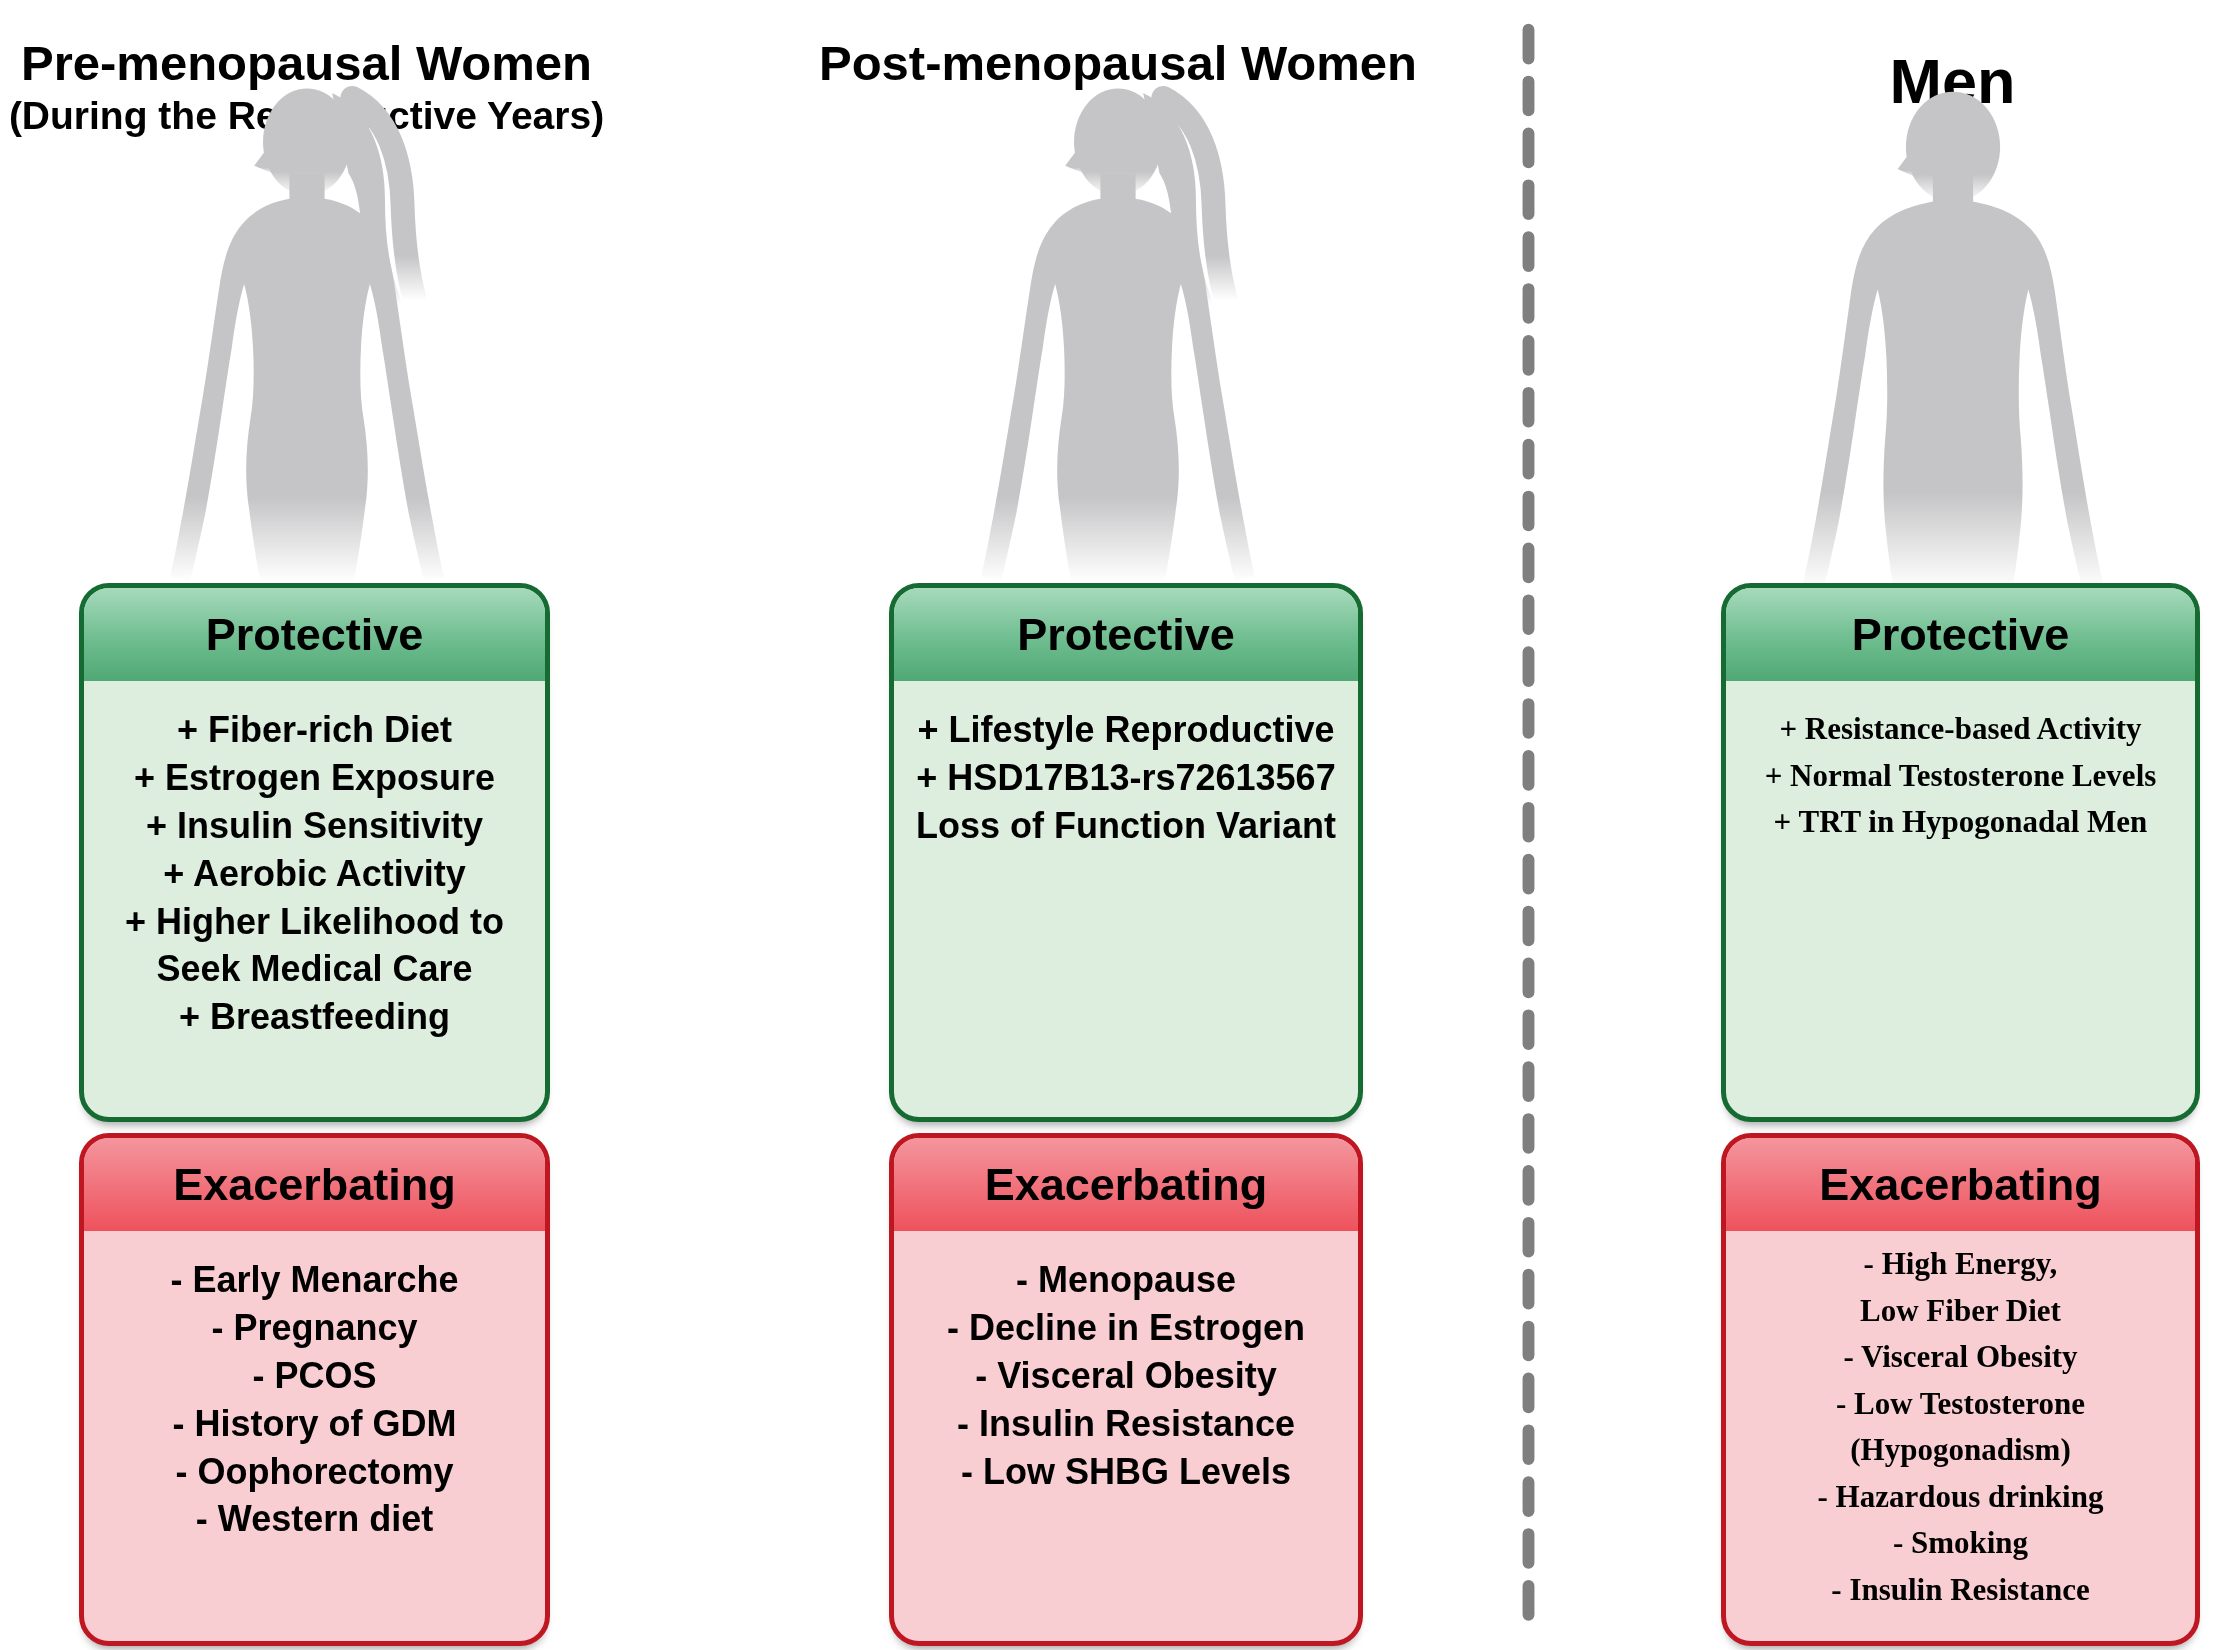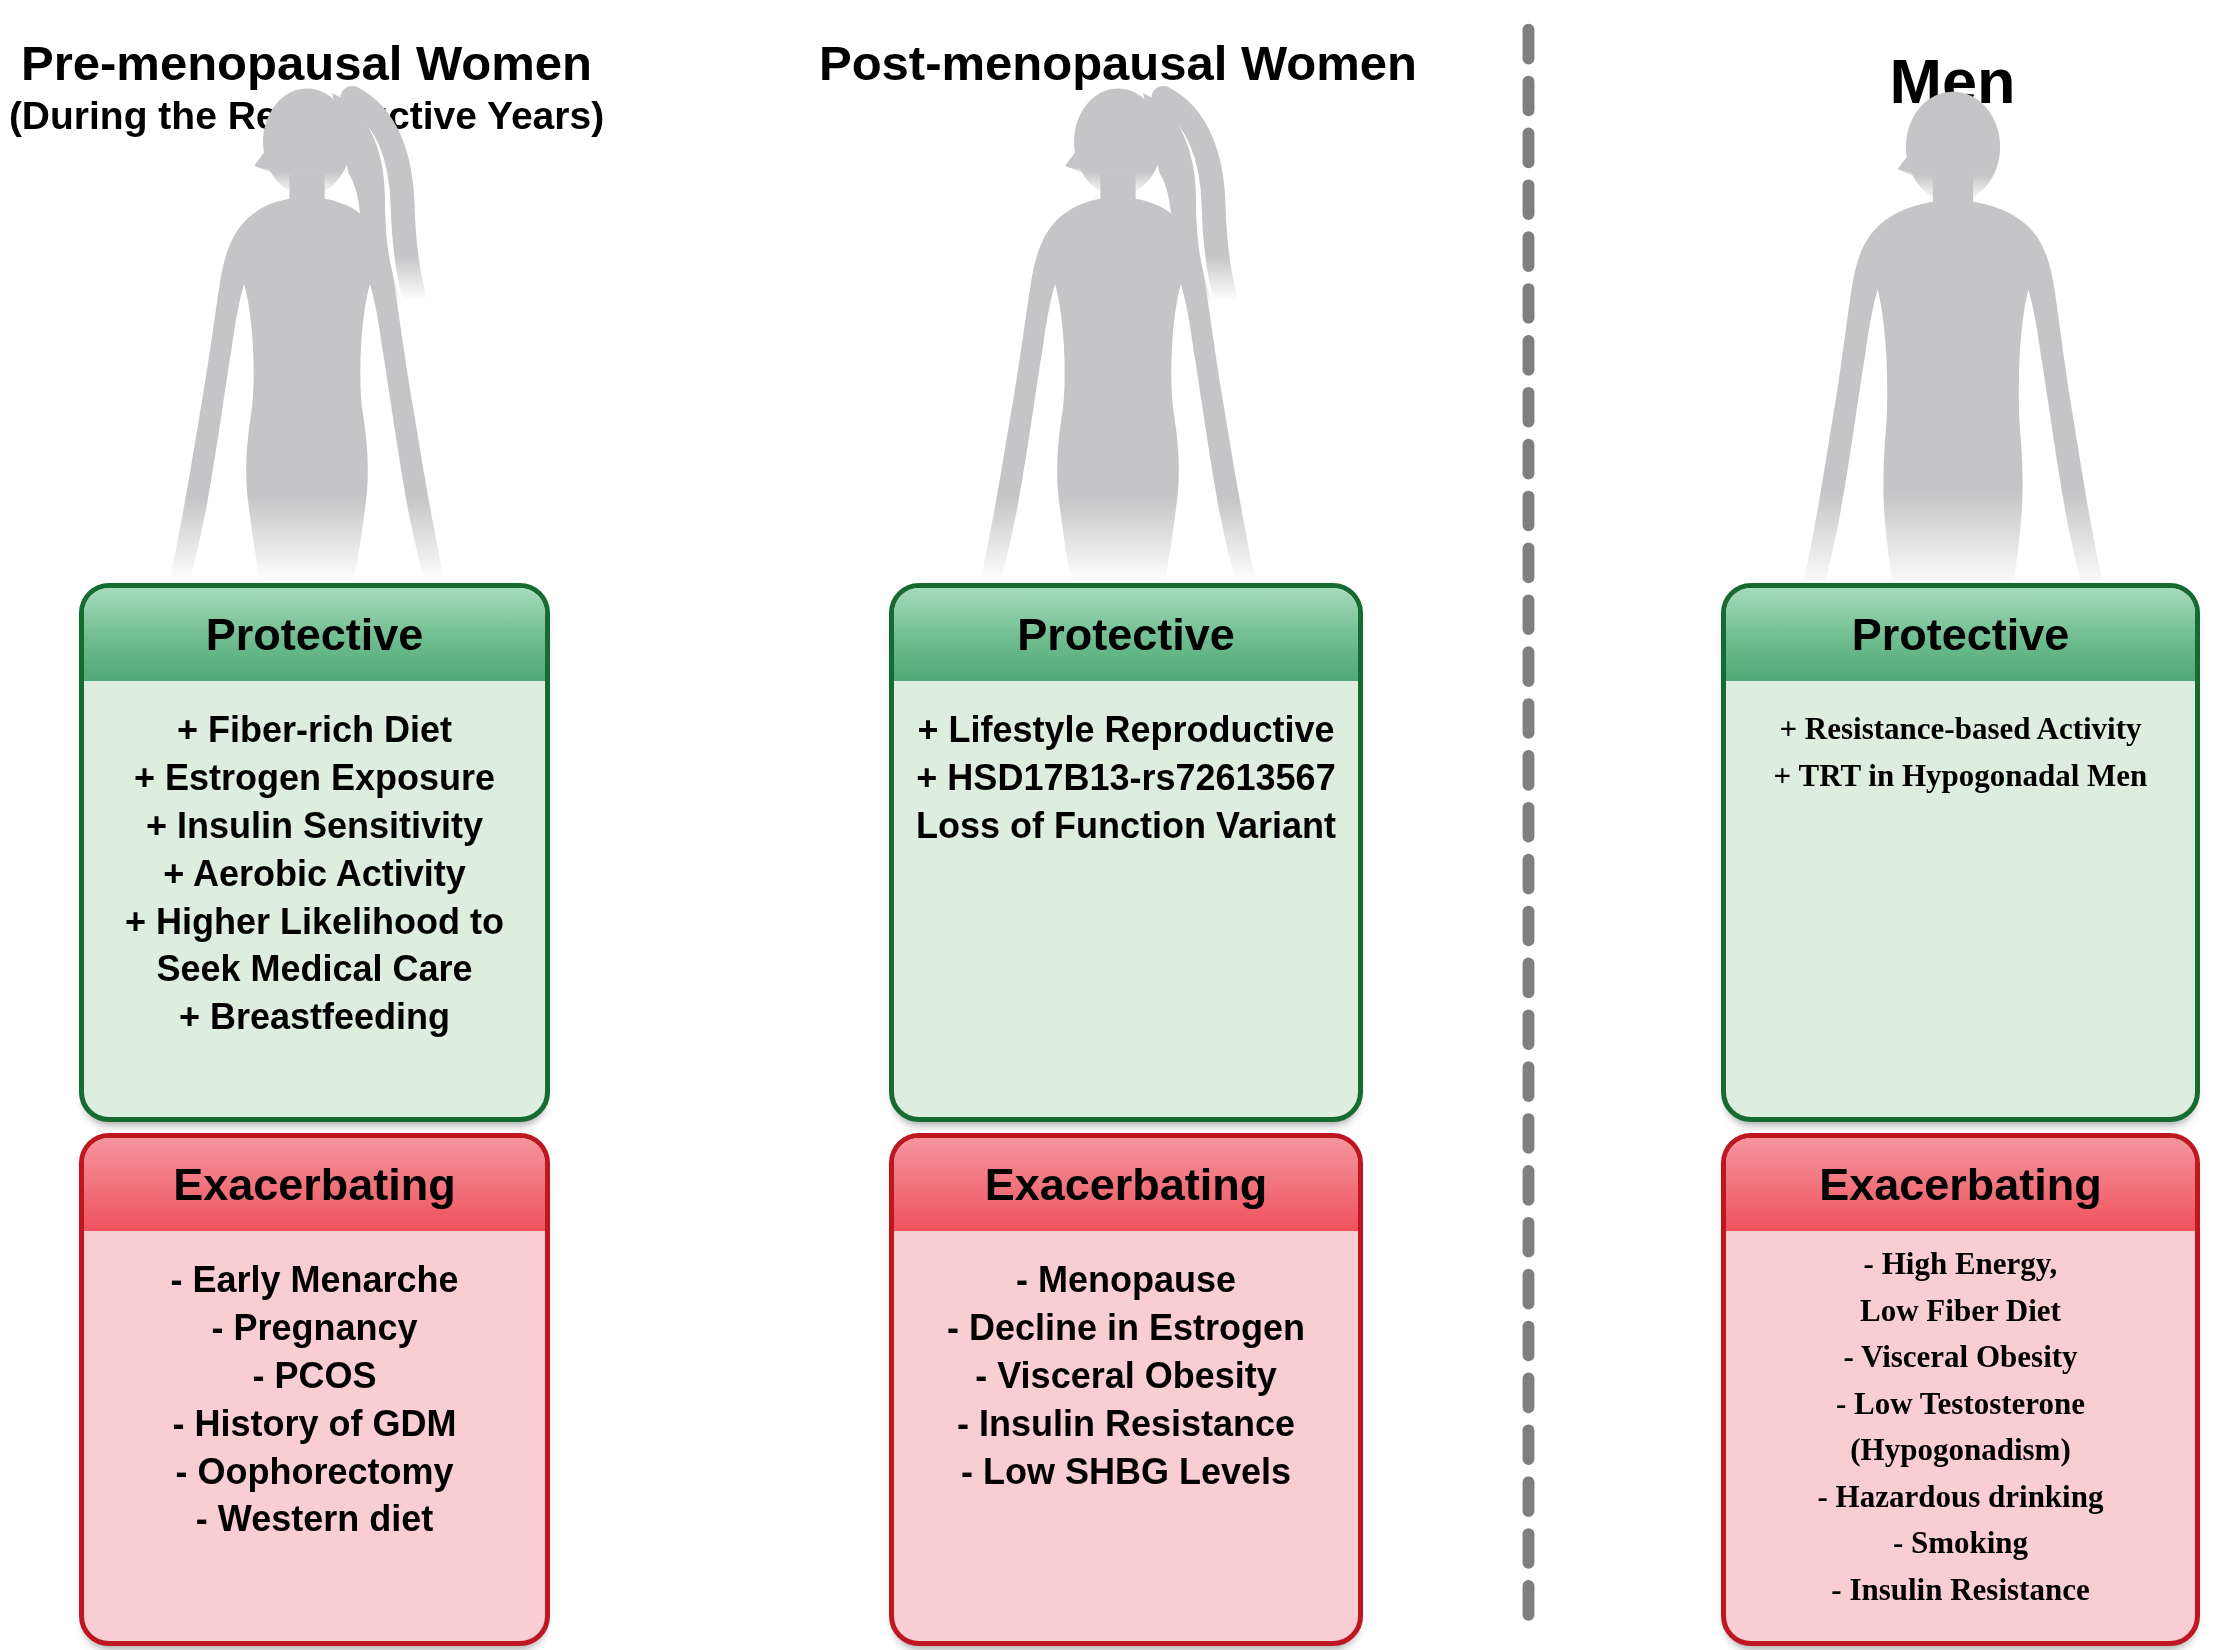--- a/index.html
+++ b/index.html
@@ -214,20 +214,21 @@
         C556 778 550 750 544 718 C530 646 518 566 508 506
         C498 444 490 380 482 324 C476 286 468 252 444 226
         C416 196 368 180 320 180 Z"></path>
     </g>
   </svg>
 
   <div class="box green">
     <div class="box-header">Protective</div>
     <div class="box-body">
         <div class="item">+ Resistance-based Activity</div>
+        <div class="item">+ Normal Testosterone Levels</div>
         <div class="item">+ TRT in Hypogonadal Men</div>
       </div>
   </div>
 
   <div class="box red">
     <div class="box-header">Exacerbating</div>
     <div class="box-body">
         <div class="item">- High Energy,
 Low Fiber Diet</div>
         <div class="item">- Visceral Obesity</div>

